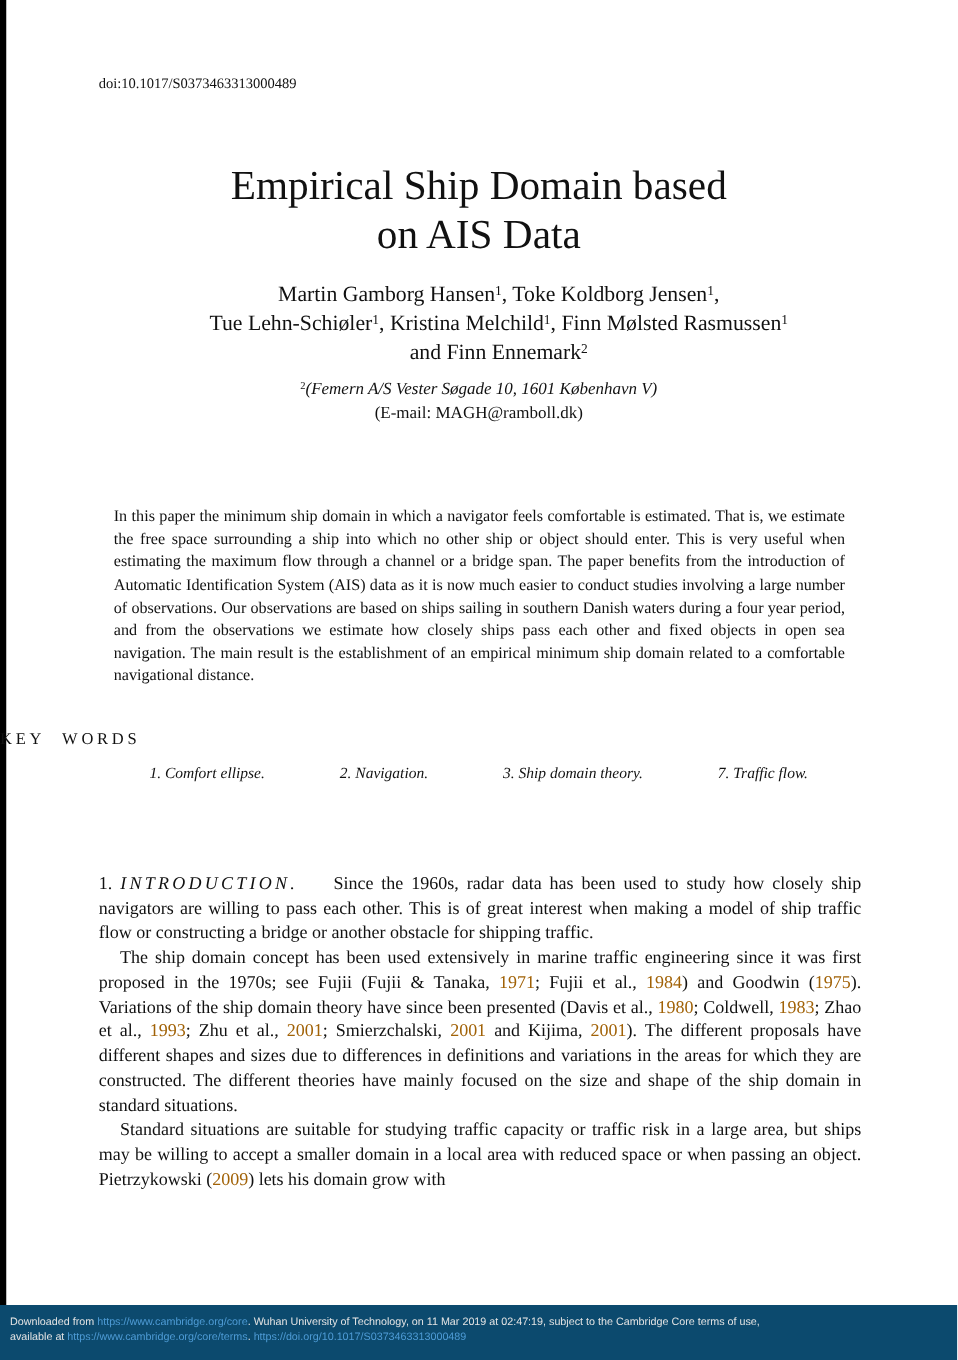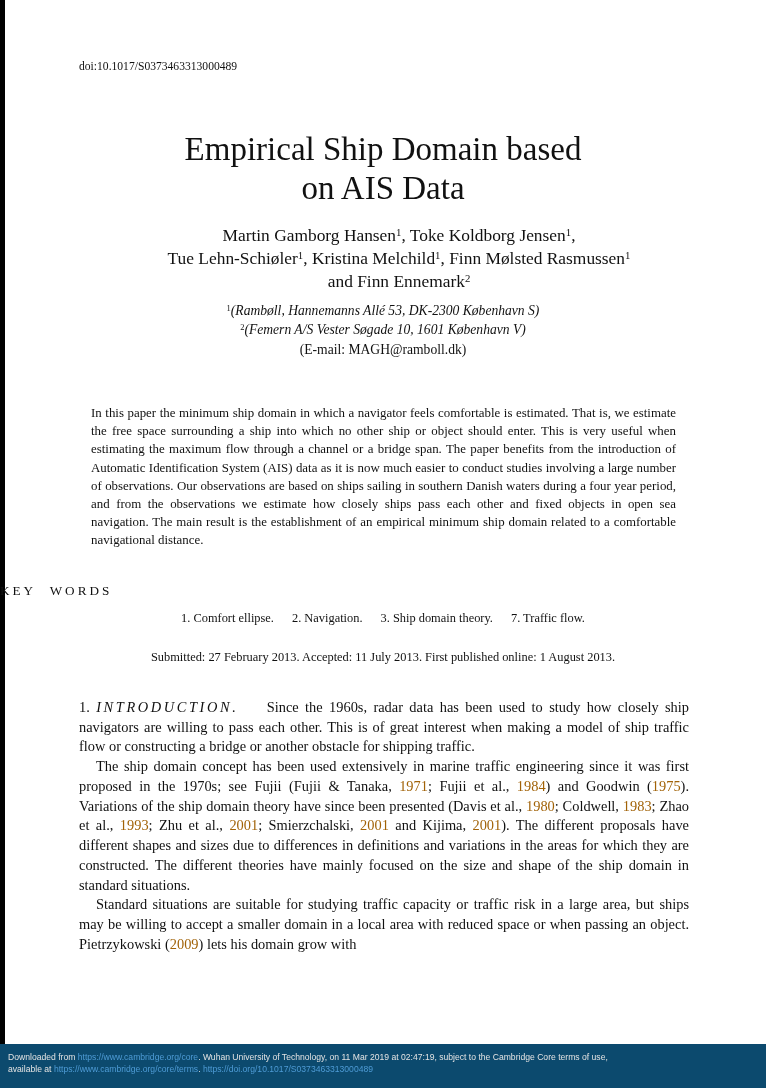--- a/index.html
+++ b/index.html
@@ -25,21 +25,21 @@
              font-size:17.4px; line-height:1.33; }
   .affil { position:absolute; top:301px; left:0; width:100%; text-align:center;
            font-size:13.6px; line-height:1.42; }
 
   .abstract { position:absolute; top:404px; left:91px; width:585px;
               font-size:12.9px; line-height:1.41; text-align:justify; }
 
   .kw-heading { position:absolute; top:583px; left:0; width:100%; 
                 font-size:13.2px; letter-spacing:3px; word-spacing:8px; }
   .kw-line { position:absolute; top:611px; left:0; width:100%; text-align:center; font-size:12.4px; }
-  .kw { margin:0 9px; }
+  .kw { margin:0 30px;font-style:italic; }
 
   .submitted { position:absolute; top:650px; left:0; width:100%; text-align:center; font-size:12.4px; }
 
   .bodytext { position:absolute; top:698px; left:79px; width:610px;
               font-size:14.4px; line-height:1.37; text-align:justify; }
   .bodytext p { margin:0; }
   .bodytext p.indent { text-indent:17px; }
   .sc { letter-spacing:2.6px; margin-right:22px;font-style:italic; }
 
   .footer { position:absolute; left:0; bottom:0; width:100%; height:44px; background:#0c4a6e;
@@ -62,31 +62,29 @@
     <div>on AIS Data</div>
   </h1>
 
   <div class="authors">
     <div><span>Martin Gamborg Hansen</span><span class="sup">1</span><span>, Toke Koldborg Jensen</span><span class="sup">1</span><span>,</span></div>
     <div><span>Tue Lehn-Schiøler</span><span class="sup">1</span><span>, Kristina Melchild</span><span class="sup">1</span><span>, Finn Mølsted Rasmussen</span><span class="sup">1</span></div>
     <div><span>and Finn Ennemark</span><span class="sup">2</span></div>
   </div>
 
   <div class="affil">
-    <div><span class="sup">1</span><span class="it">(Rambøll, Hannemanns Allé 53, DK-2300 København S)</span></div>
     <div><span class="sup">2</span><span class="it">(Femern A/S Vester Søgade 10, 1601 København V)</span></div>
     <div>(E-mail: MAGH@ramboll.dk)</div>
   </div>
 
   <p class="abstract">In this paper the minimum ship domain in which a navigator feels comfortable is estimated. That is, we estimate the free space surrounding a ship into which no other ship or object should enter. This is very useful when estimating the maximum flow through a channel or a bridge span. The paper benefits from the introduction of Automatic Identification System (AIS) data as it is now much easier to conduct studies involving a large number of observations. Our observations are based on ships sailing in southern Danish waters during a four year period, and from the observations we estimate how closely ships pass each other and fixed objects in open sea navigation. The main result is the establishment of an empirical minimum ship domain related to a comfortable navigational distance.</p>
 
   <div class="kw-heading">KEY WORDS</div>
   <div class="kw-line"><span class="kw">1. Comfort ellipse.</span><span class="kw">2. Navigation.</span><span class="kw">3. Ship domain theory.</span><span class="kw">7. Traffic flow.</span></div>
 
-  <div class="submitted">Submitted: 27 February 2013. Accepted: 11 July 2013. First published online: 1 August 2013.</div>
 
   <div class="bodytext">
     <p><span>1. </span><span class="sc">INTRODUCTION.</span><span> Since the 1960s, radar data has been used to study how closely ship navigators are willing to pass each other. This is of great interest when making a model of ship traffic flow or constructing a bridge or another obstacle for shipping traffic.</span></p>
     <p class="indent"><span>The ship domain concept has been used extensively in marine traffic engineering since it was first proposed in the 1970s; see Fujii (Fujii &amp; Tanaka, </span><span class="link">1971</span><span>; Fujii et al., </span><span class="link">1984</span><span>) and Goodwin (</span><span class="link">1975</span><span>). Variations of the ship domain theory have since been presented (Davis et al., </span><span class="link">1980</span><span>; Coldwell, </span><span class="link">1983</span><span>; Zhao et al., </span><span class="link">1993</span><span>; Zhu et al., </span><span class="link">2001</span><span>; Smierzchalski, </span><span class="link">2001</span><span> and Kijima, </span><span class="link">2001</span><span>). The different proposals have different shapes and sizes due to differences in definitions and variations in the areas for which they are constructed. The different theories have mainly focused on the size and shape of the ship domain in standard situations.</span></p>
     <p class="indent"><span>Standard situations are suitable for studying traffic capacity or traffic risk in a large area, but ships may be willing to accept a smaller domain in a local area with reduced space or when passing an object. Pietrzykowski (</span><span class="link">2009</span><span>) lets his domain grow with</span></p>
   </div>
 
   <div class="footer">
     <div><span>Downloaded from </span><span class="flink">https://www.cambridge.org/core</span><span>. Wuhan University of Technology, on 11 Mar 2019 at 02:47:19, subject to the Cambridge Core terms of use,</span></div>
     <div><span>available at </span><span class="flink">https://www.cambridge.org/core/terms</span><span>. </span><span class="flink">https://doi.org/10.1017/S0373463313000489</span></div>

